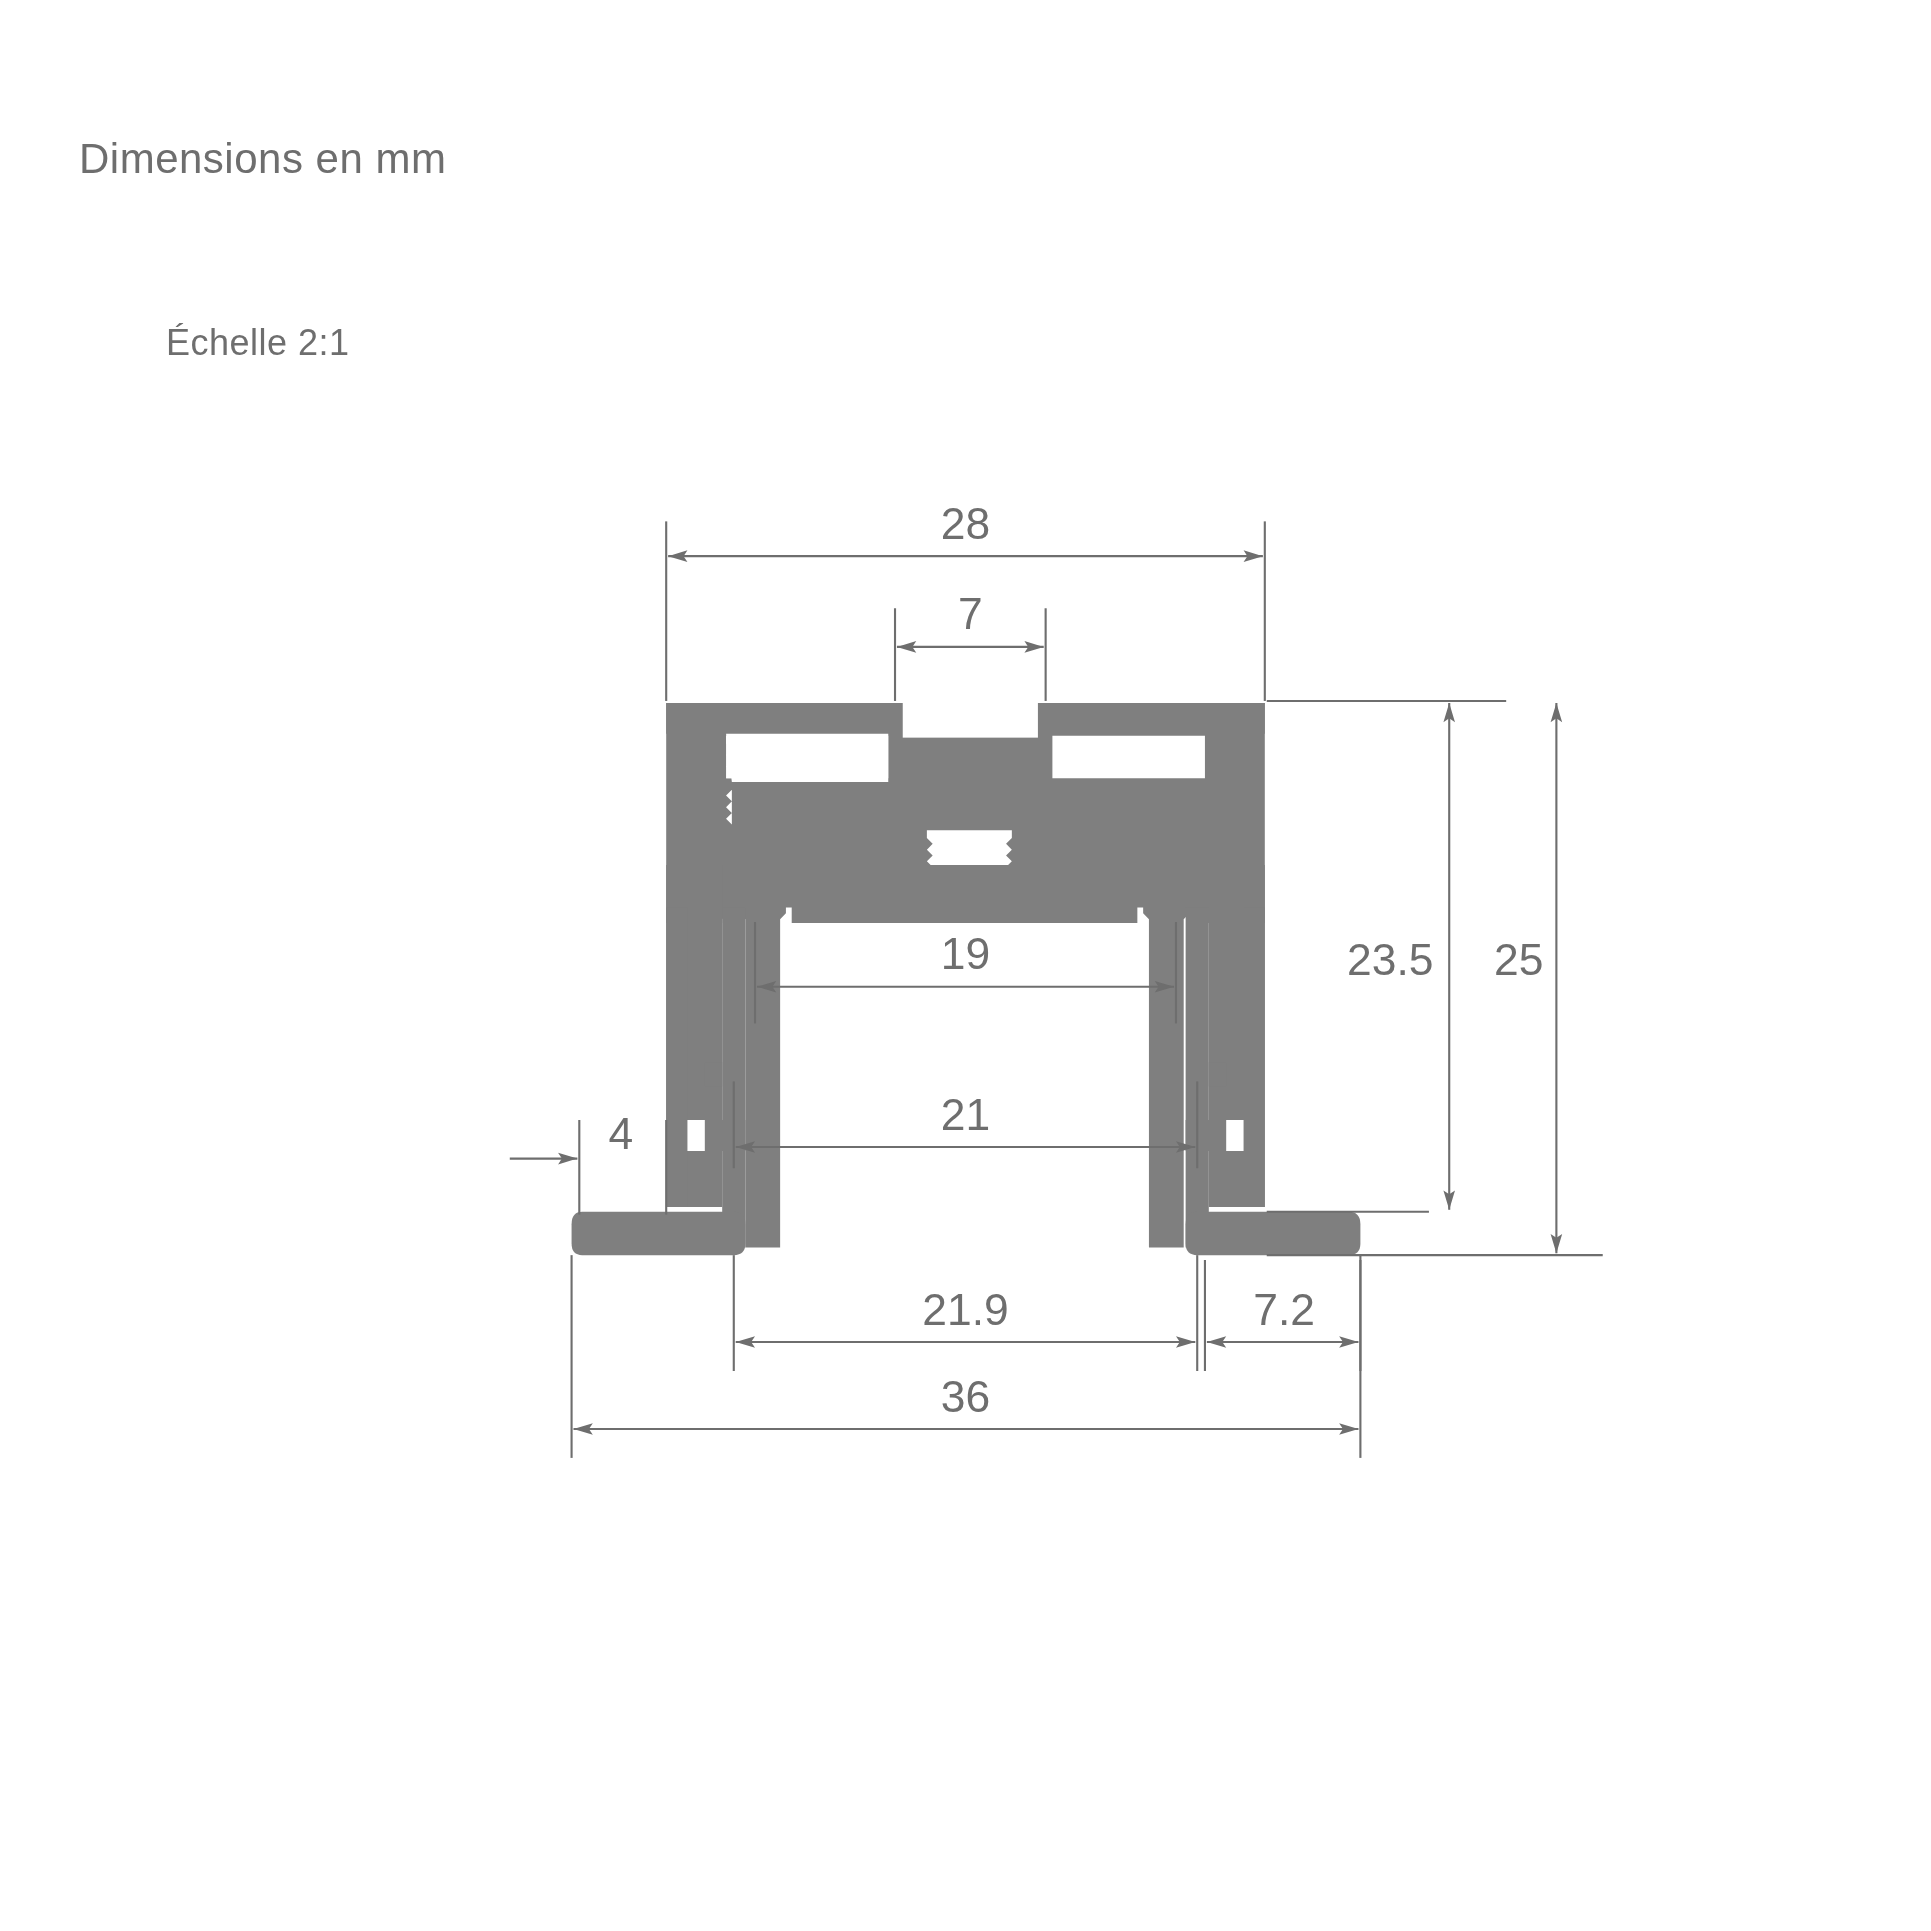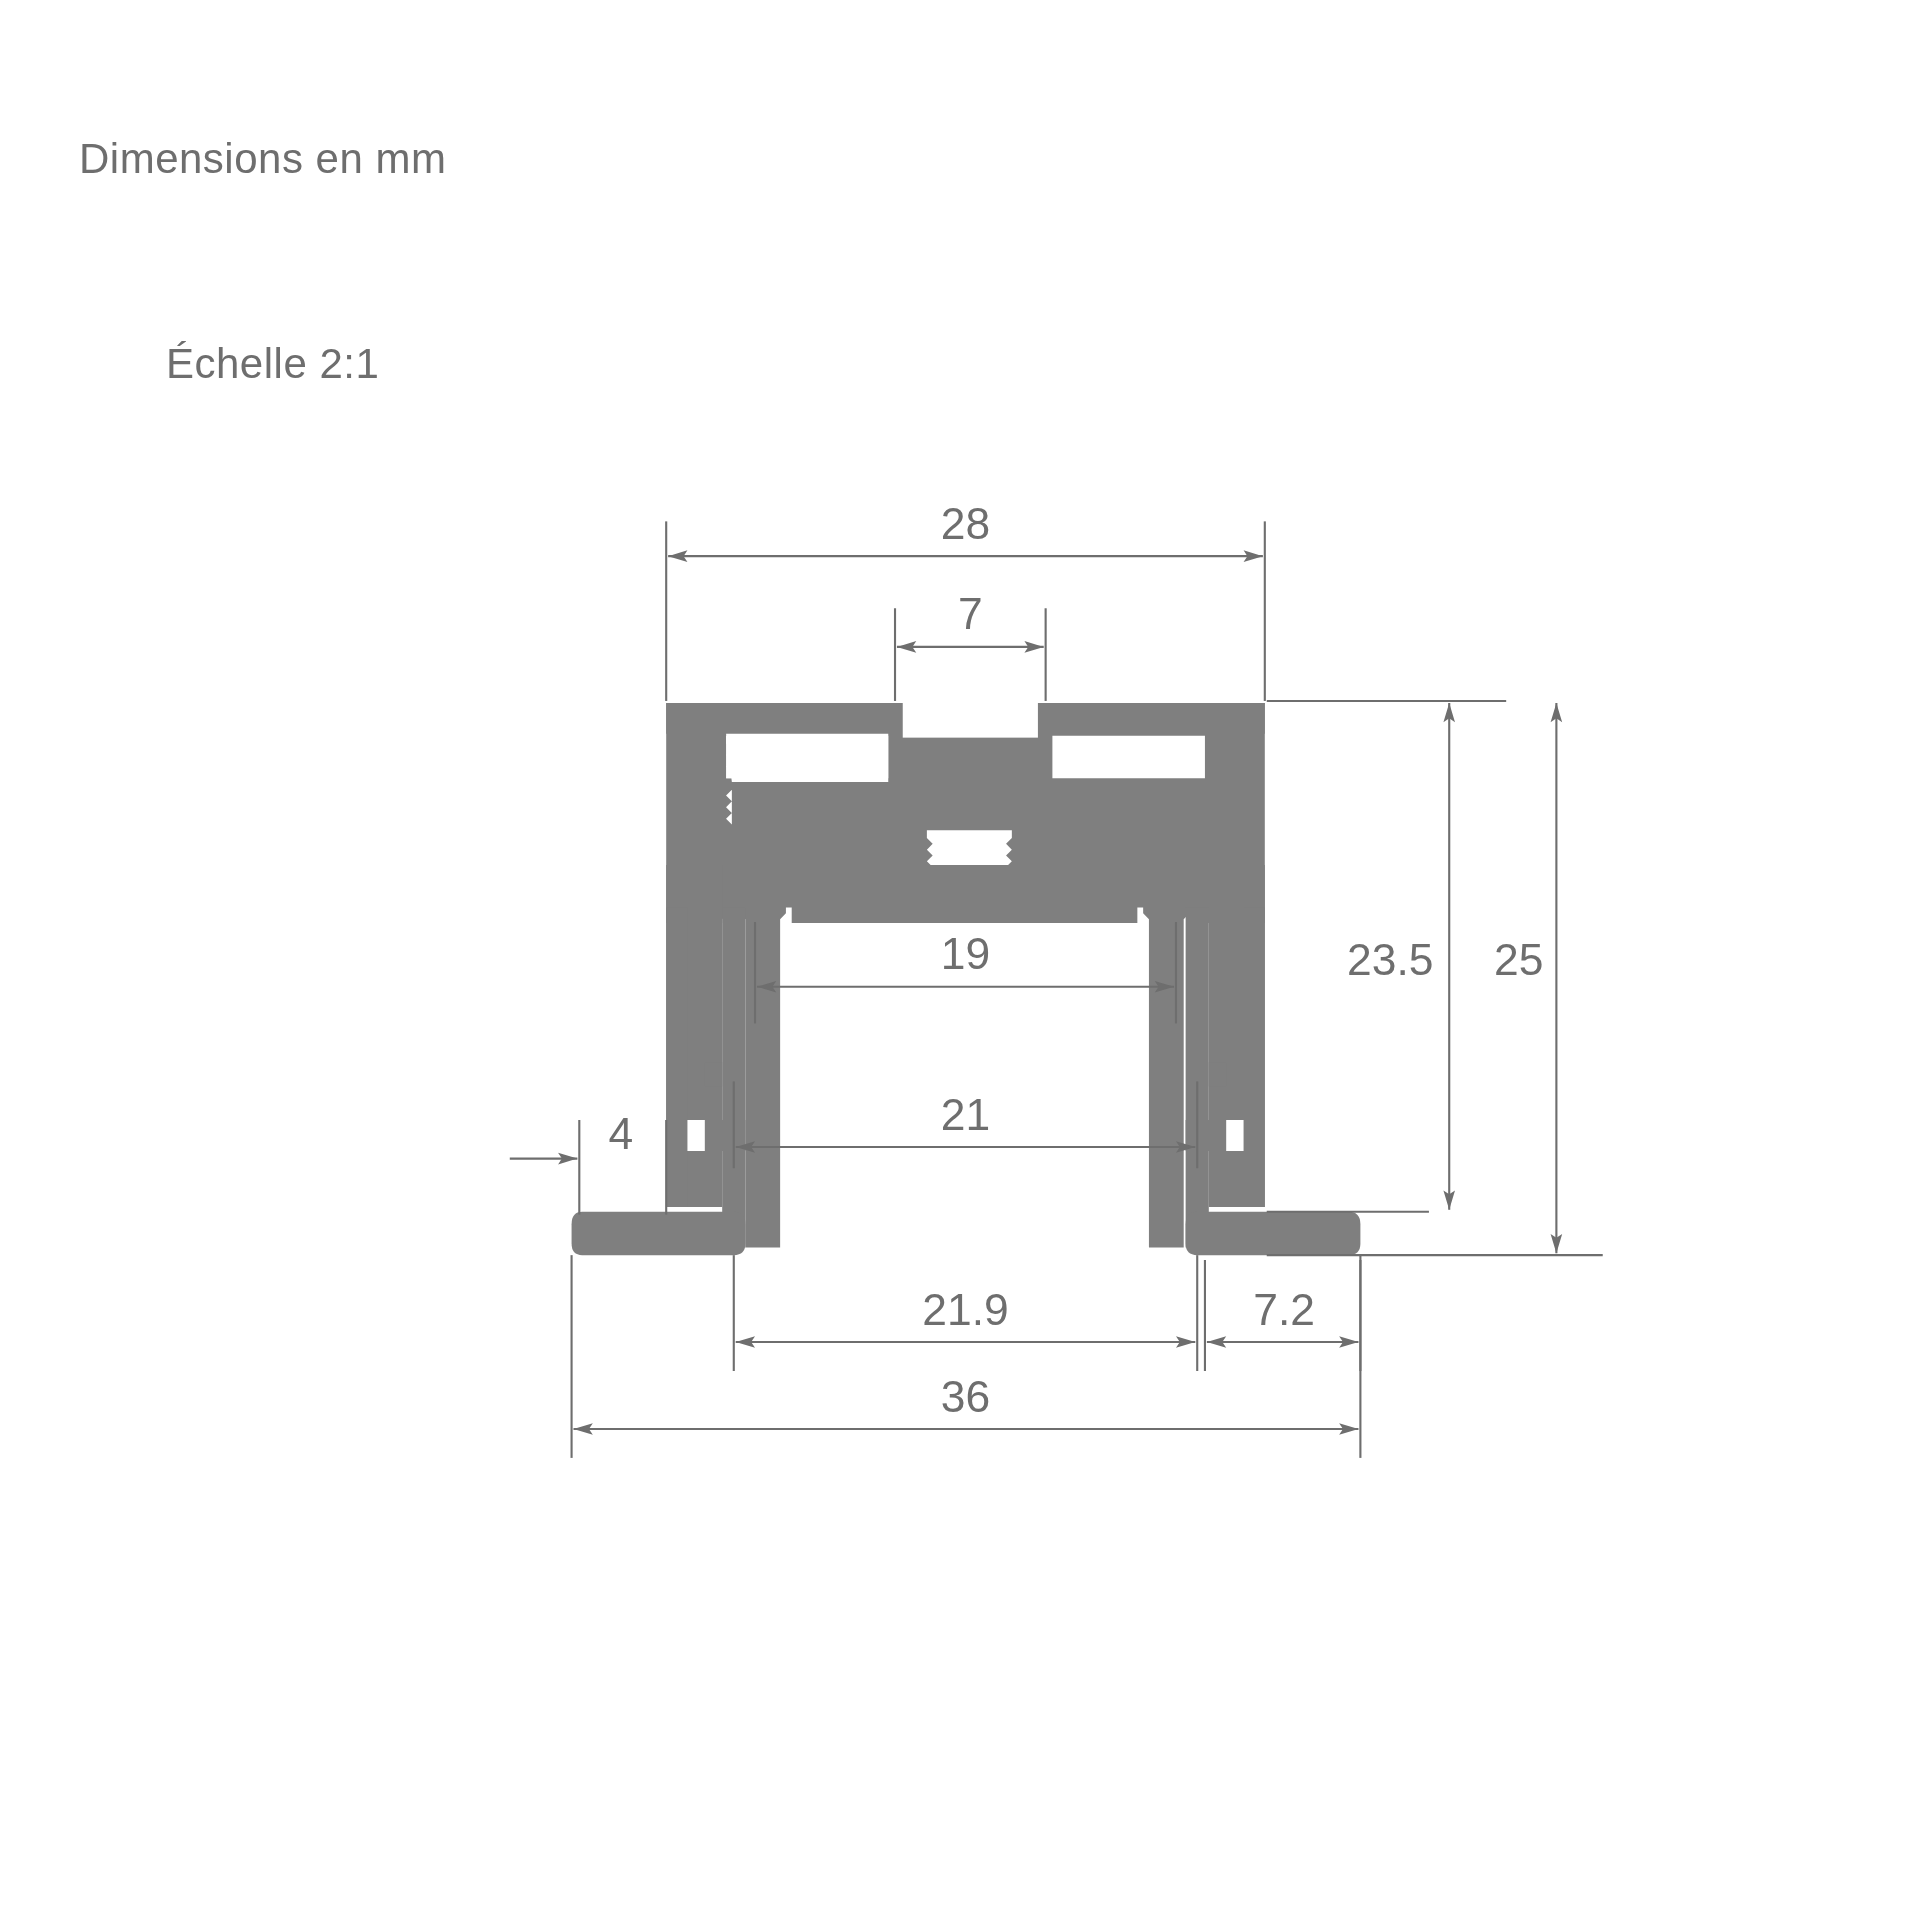--- a/index.html
+++ b/index.html
@@ -28,22 +28,22 @@
     white-space: nowrap;
   }
   #title-dimensions {
     left: 79px;
     top: 135px;
     font-size: 42px;
     letter-spacing: 0.5px;
   }
   #title-scale {
     left: 166px;
-    top: 340px;
-    font-size: 42px;
+    top: 322px;
+    font-size: 36px;
     letter-spacing: 0.5px;
   }
   svg text {
     font-family: "Liberation Sans", sans-serif;
     fill: #6e6e6e;
   }
 </style>
 </head>
 <body>
 

